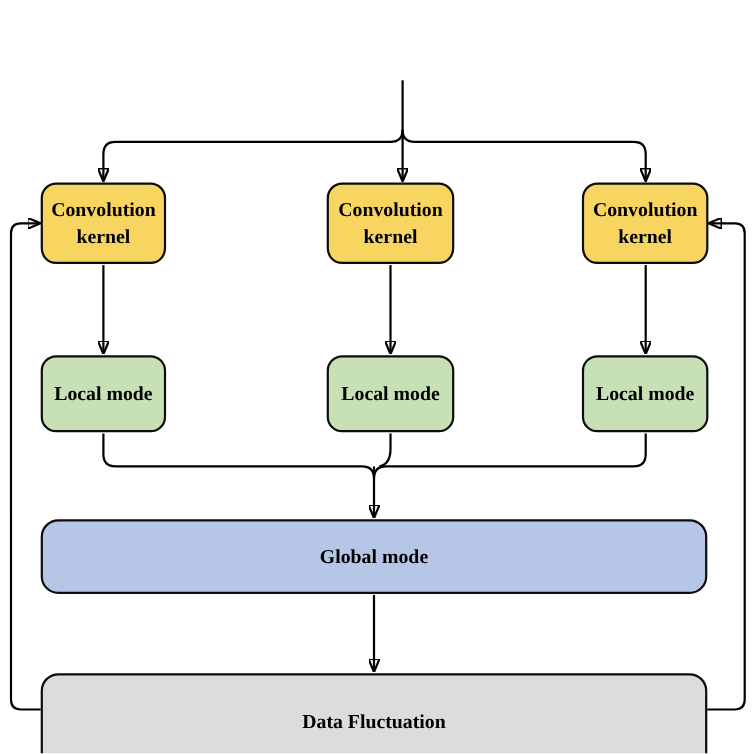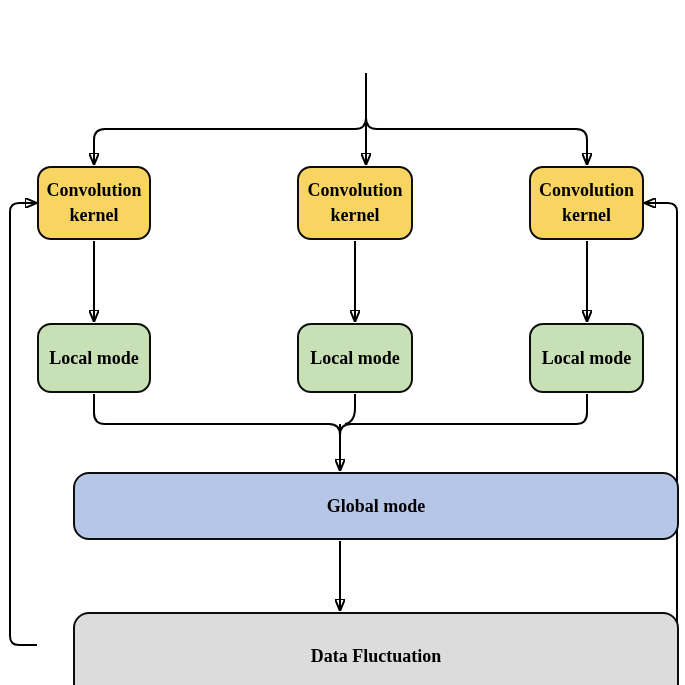--- a/index.html
+++ b/index.html
@@ -18,21 +18,21 @@
     border:2.3px solid #0d0d0d;
     border-radius:14px;
     display:flex;align-items:center;justify-content:center;
     text-align:center;
     font-weight:700;
     font-size:18px;
     line-height:1.38;
     color:#000;
   }
   .node .lbl{white-space:pre-line;}
-  .wide{border-radius:16px;margin-left:36px;}
+  .wide{border-radius:16px;}
   
   .n-inputs      {left:308px;top:8px;  width:116px;height:64px;}
   .n-conv-left   {left:37px; top:166px;width:114px;height:74px;}
   .n-conv-mid    {left:297px;top:166px;width:116px;height:74px;}
   .n-conv-right  {left:529px;top:166px;width:115px;height:74px;}
   .n-local-left  {left:37px; top:323px;width:114px;height:70px;}
   .n-local-mid   {left:297px;top:323px;width:116px;height:70px;}
   .n-local-right {left:529px;top:323px;width:115px;height:70px;}
   .n-global      {left:37px; top:472px;width:606px;height:68px;}
   .n-data        {left:37px; top:612px;width:606px;height:88px;}

